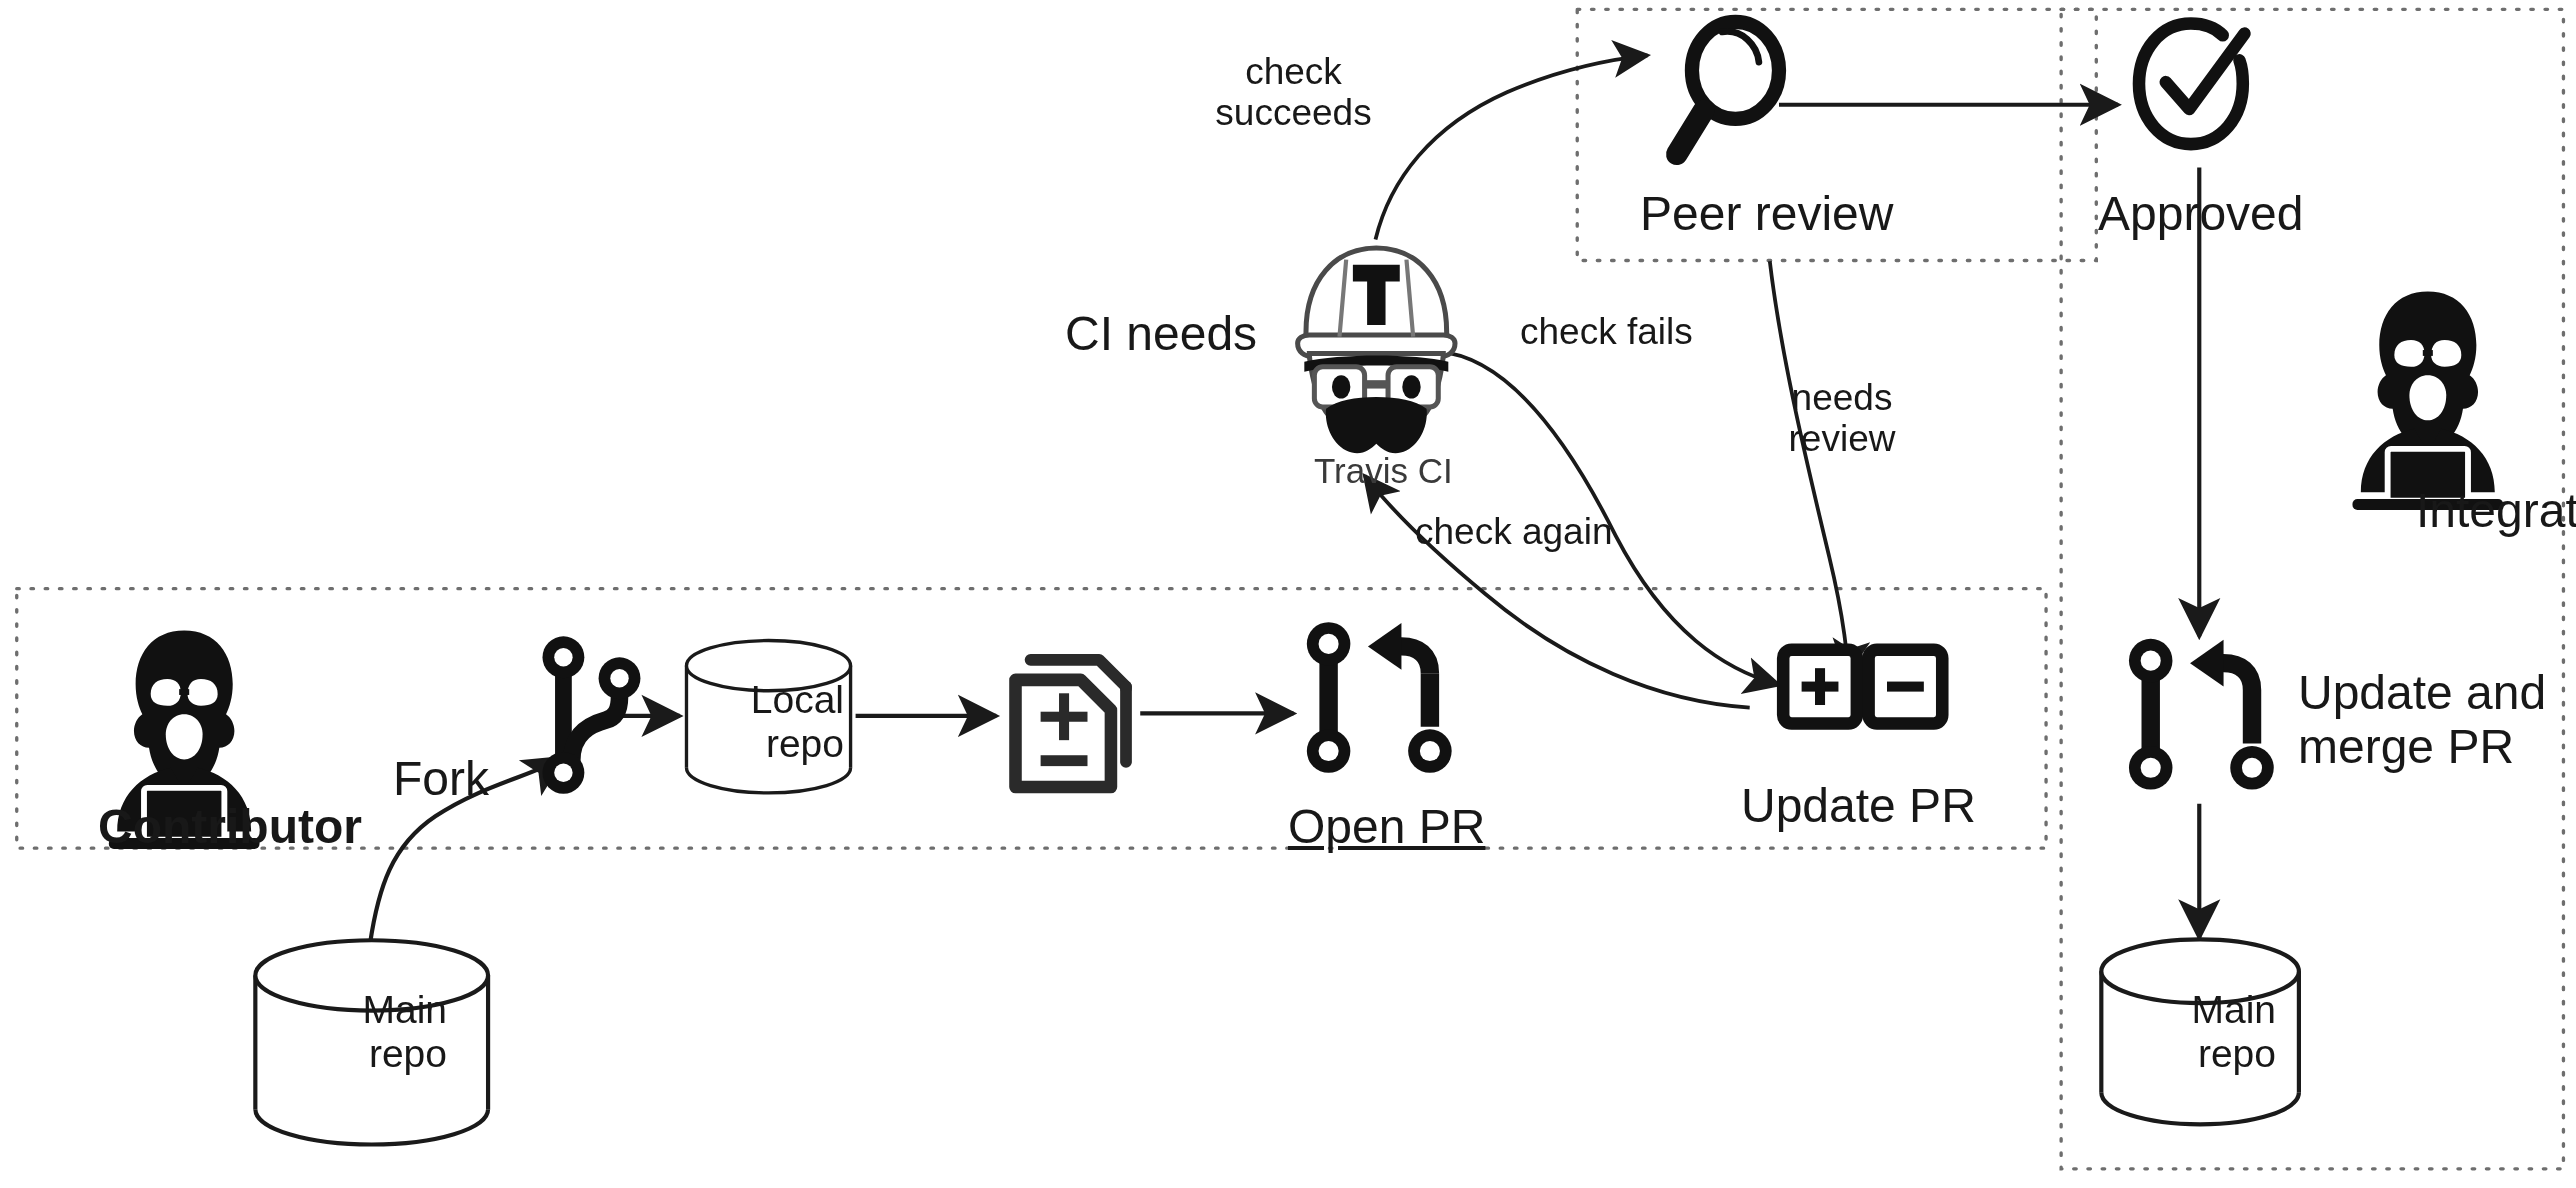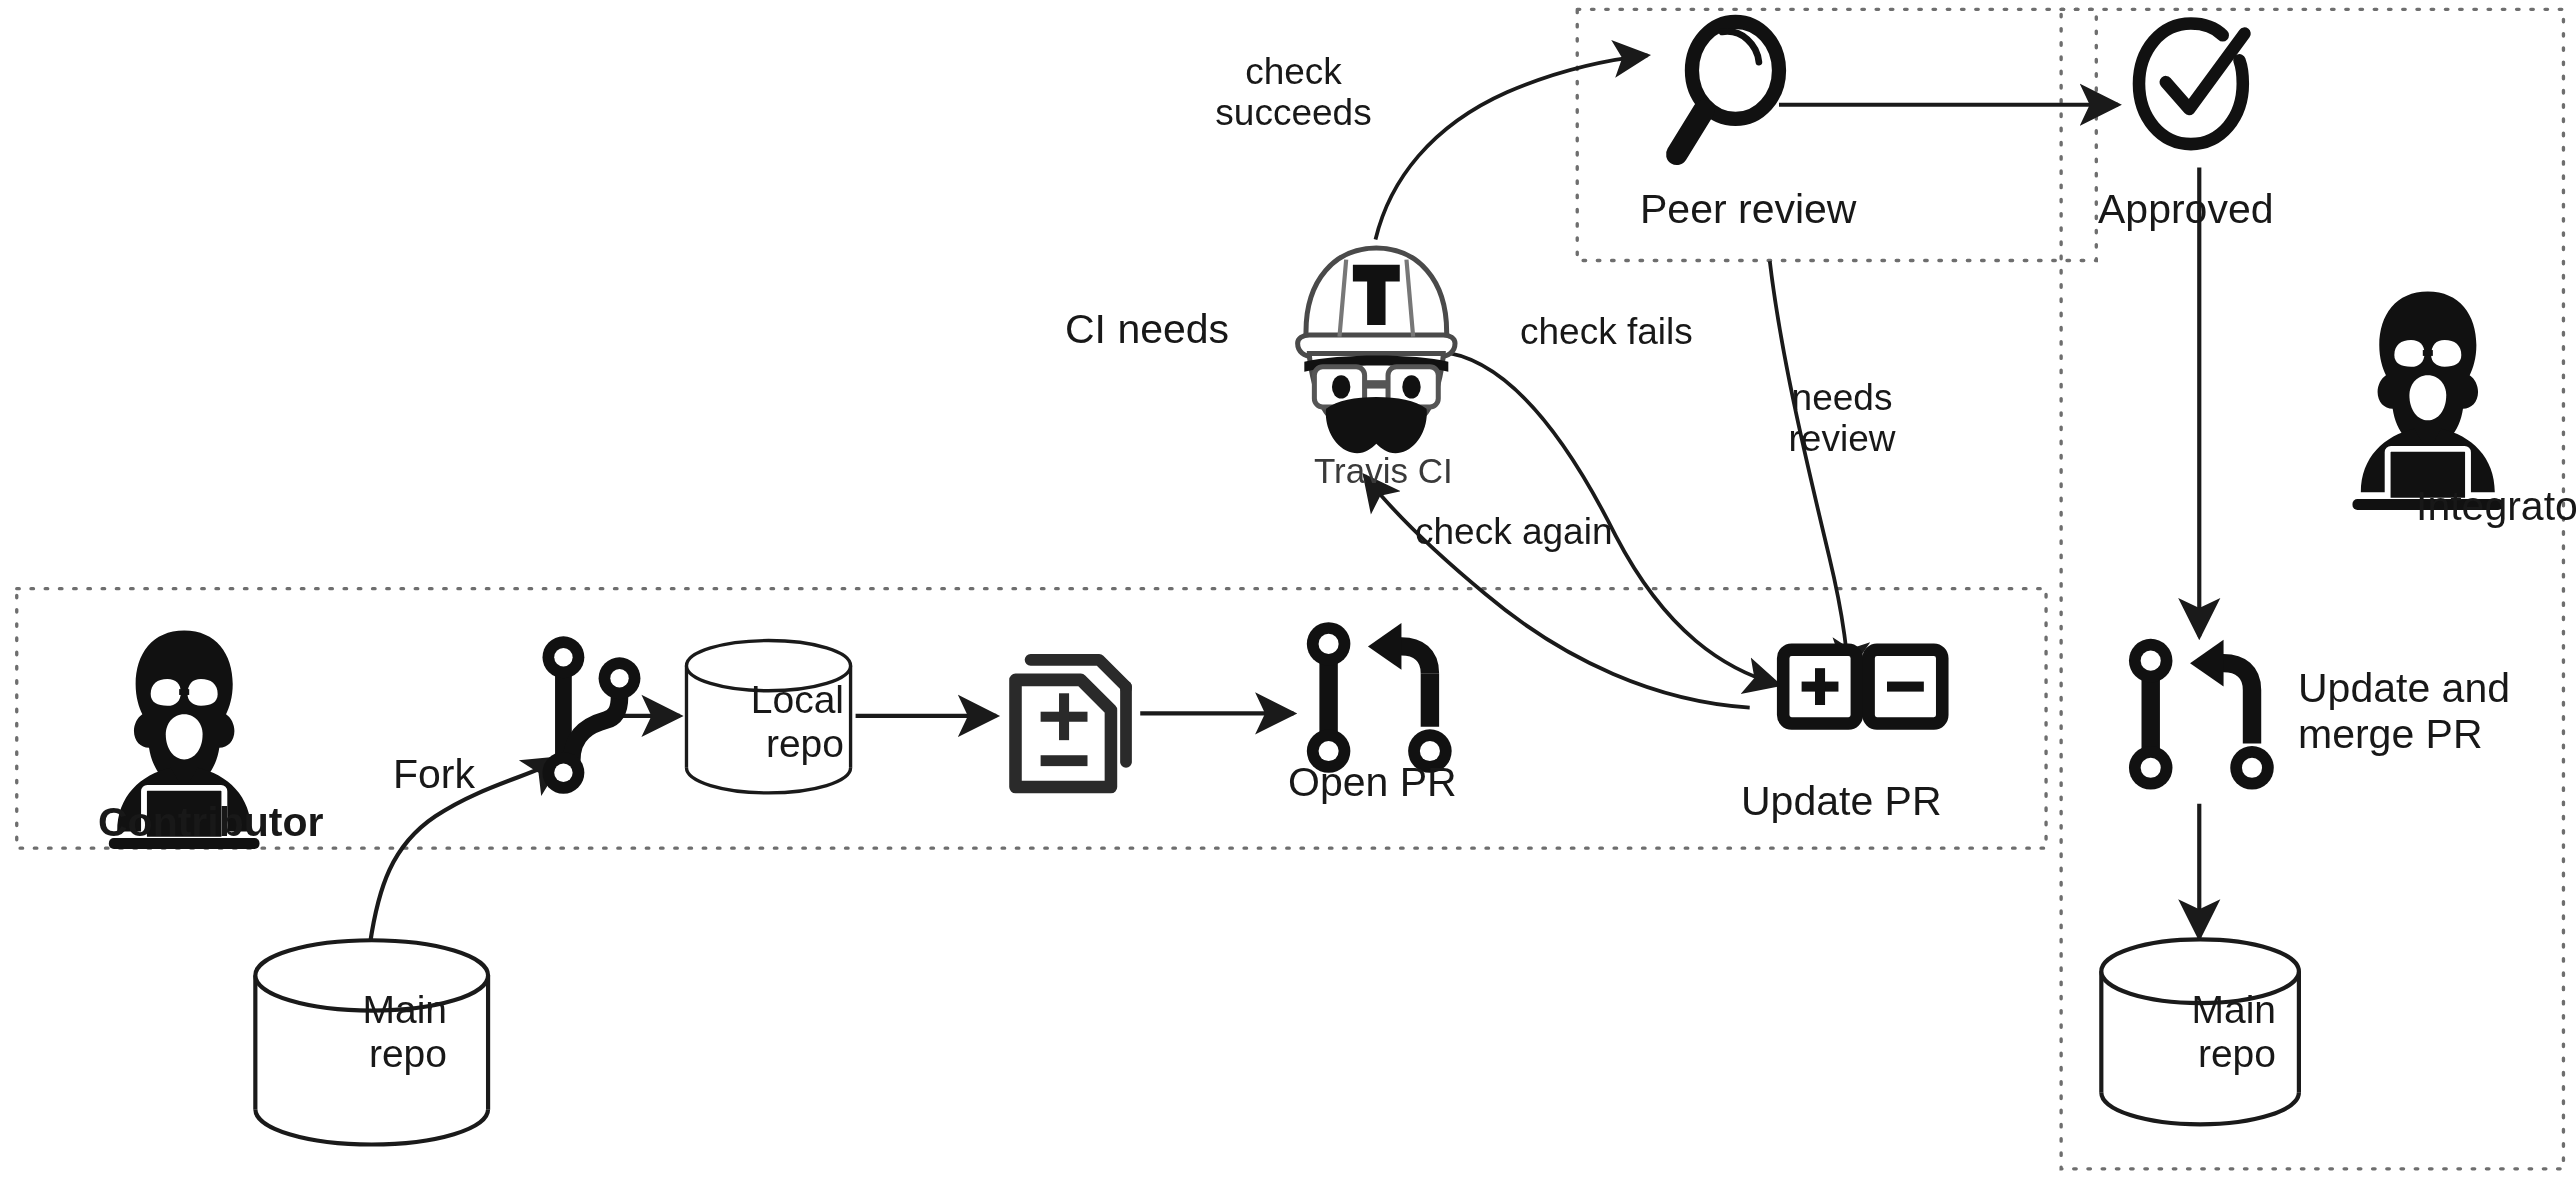--- a/index.html
+++ b/index.html
@@ -2,21 +2,21 @@
 <html style="font-size:13.4px"><head>
 <meta charset="utf-8">
 <style>
   html,body{margin:0;padding:0;background:#ffffff;}
   body{width:2576px;height:1189px;position:relative;overflow:hidden;
        font-family:"Liberation Sans", sans-serif;color:#1a1a1a;}
   #stage{position:absolute;left:0;top:0;width:2576px;height:1189px;}
   svg#canvas{position:absolute;left:0;top:0;width:2576px;height:1189px;}
   .lbl{position:absolute;font-family:"Liberation Sans",sans-serif;color:#181818;
        white-space:pre;line-height:1.12;}
-  .node-label{font-size:41px;}
+  .node-label{font-size:48px;}
   .edge-label{font-size:37px;}
   .sub-label{font-size:35px;font-weight:normal;color:#3a3a3a;}
   .cyl-label{font-size:39px;text-align:right;}
   .ctr{text-align:center;margin-top:11px;}
 </style>
 </head>
 <body>
 
 <div id="stage">
 
@@ -215,21 +215,21 @@
 
 <div class="lbl node-label" style="left:2416px;top:484px;">Integrator</div>
 
 <div class="lbl node-label" style="left:98px;top:800px;font-weight:bold;">Contributor</div>
 
 <div class="lbl node-label" style="left:393px;top:752px;">Fork</div>
 
 <div class="lbl cyl-label" style="left:693px;top:678px;width:151px;"><span>Local</span><br><span>repo</span></div>
 
 
-<div class="lbl node-label" style="left:1288px;top:760px;">Open PR</div>
+<div class="lbl node-label" style="left:1288px;top:800px;text-decoration:underline;">Open PR</div>
 
 <div class="lbl node-label" style="left:1741px;top:779px;">Update PR</div>
 
 <div class="lbl node-label" style="left:2298px;top:666px;width:243px;"><span>Update and</span><br><span>merge PR</span></div>
 
 <div class="lbl cyl-label" style="left:296px;top:988px;width:151px;"><span>Main</span><br><span>repo</span></div>
 
 <div class="lbl cyl-label" style="left:2125px;top:988px;width:151px;"><span>Main</span><br><span>repo</span></div>
 
 </div>

